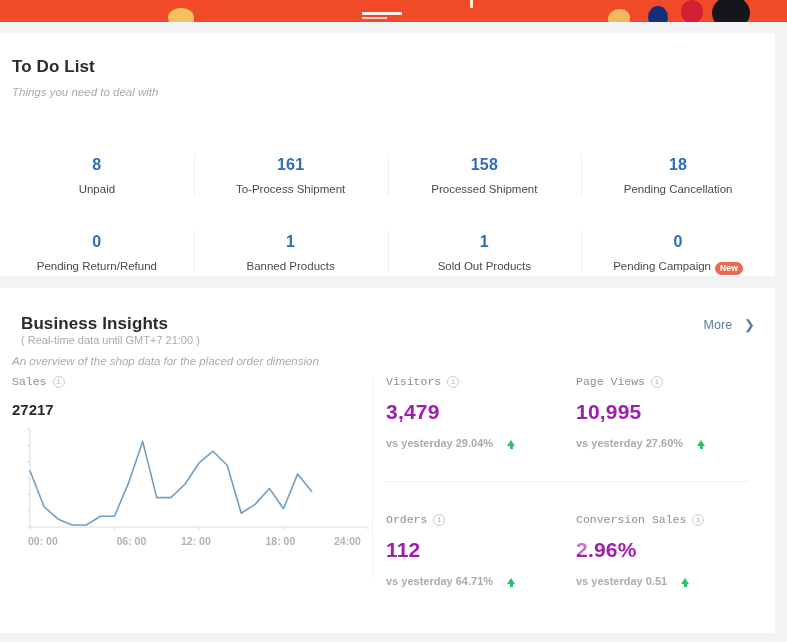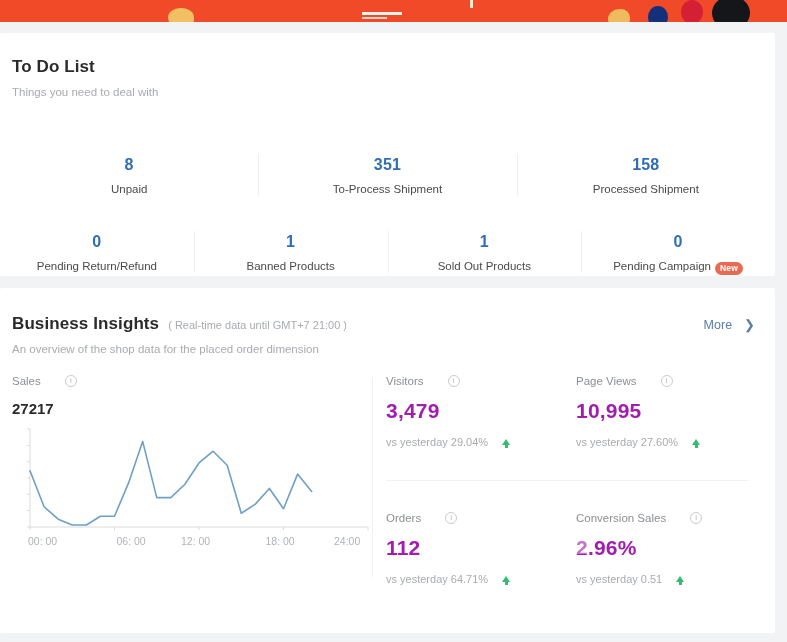--- a/index.html
+++ b/index.html
@@ -34,21 +34,21 @@
     position: absolute; left: 0; background: #ffffff;
     border-radius: 2px;
   }
   #todo-card { top: 33px; width: 775px; height: 243px; }
   #insights-card { top: 288px; width: 775px; height: 345px; }
 
   .card-title {
     font-size: 17px; font-weight: bold; color: #2b2b2b;
     letter-spacing: .1px;
   }
-  .card-sub { font-size: 11.5px; color: #a9abb0; margin-top: 9px; }
+  .card-sub { font-size: 11.5px; color: #a9abb0; margin-top: 9px; font-style: italic; }
 
   
   .todo-head { padding: 24px 0 0 12px; }
   .todo-grid {
     position: absolute; left: 0; top: 118px;
     width: 775px;
   }
   .todo-row { display: flex; width: 775px; }
   .todo-row.row2 { margin-top: 25px; }
   .todo-cell {
@@ -70,65 +70,65 @@
   .new-badge {
     display: inline-block; vertical-align: -1px; margin-left: 4px;
     background: #e86a52; color: #fff;
     font-size: 8.5px; font-weight: bold;
     padding: 1px 5px 2px 5px; border-radius: 7px;
     letter-spacing: .2px;
   }
 
   
   .bi-head { padding: 26px 0 0 12px; position: relative; }
-  .bi-title-row { display: flex; align-items: baseline; }
+  .bi-title-row { display: flex; align-items: baseline; flex-direction: column; }
   .bi-note { font-size: 11px; color: #a9abb0; margin-left: 9px; }
   .more-link {
     position: absolute; right: 20px; top: 29px;
     font-size: 12.5px; color: #5b7ba3; cursor: pointer;
     display: flex; align-items: center; gap: 12px;
   }
   .chev { font-size: 13px; color: #5b7ba3; }
 
   .bi-body { position: absolute; top: 87px; left: 0; width: 775px; height: 255px; }
 
   
   .sales-pane { position: absolute; left: 12px; top: 0; width: 358px; }
   .metric-label {
-    font-size: 11.5px; color: #8c8f94; display: flex; align-items: center; gap: 24px;
+    font-size: 11.5px; color: #8c8f94; display: flex; align-items: center; gap: 6px; font-family: Liberation Mono, monospace;
   }
   .info-icon {
     display: inline-flex; align-items: center; justify-content: center;
     width: 12px; height: 12px; border: 1px solid #c9ccd1; border-radius: 50%;
     font-size: 8px; color: #b3b6bb; line-height: 1; font-style: normal;
   }
   .sales-value { font-size: 15px; font-weight: bold; color: #2b2b2b; margin-top: 13px; }
 
   .chart-wrap { position: absolute; left: 0; top: 48px; width: 360px; height: 135px; }
   .chart-svg { display: block; }
   .x-labels {
     position: absolute; left: 0; top: 112px; width: 360px;
     font-size: 10.5px; color: #b0b3b8;
   }
-  .x-labels span { position: absolute; }
+  .x-labels span { position: absolute; font-weight: bold; }
 
   
   .v-sep { position: absolute; left: 372px; top: 2px; width: 1px; height: 200px; background: #f0f1f3; }
 
   
   .metrics { position: absolute; left: 386px; top: 0; width: 380px; }
   .m-row { display: flex; position: relative; }
   .m-row.r2 { margin-top: 32px; padding-top: 32px; }
   .m-row.r2::before {
     content: ""; position: absolute; left: 0; top: 0;
     width: 362px; height: 1px; background: #f0f1f3;
   }
   .m-cell { width: 190px; }
   .m-value { font-size: 21px; font-weight: bold; color: #a21caf; margin-top: 12px; letter-spacing: .2px; }
-  .m-delta { font-size: 11px; color: #a9abb0; margin-top: 13px; display: flex; align-items: center; gap: 14px; }
+  .m-delta { font-size: 11px; color: #a9abb0; margin-top: 13px; display: flex; align-items: center; gap: 14px; font-weight: bold; }
   .arrow-up {
     width: 0; height: 0; position: relative; display: inline-block;
     border-left: 4px solid transparent; border-right: 4px solid transparent;
     border-bottom: 6px solid #2fbf71;
   }
   .arrow-up::after {
     content: ""; position: absolute; left: -1.5px; top: 6px;
     width: 3px; height: 3px; background: #2fbf71;
   }
 
@@ -169,26 +169,30 @@
       <div class="card-sub">Things you need to deal with</div>
     </div>
 
     <div class="todo-grid">
       <div class="todo-row row1">
         <div class="todo-cell">
           <div class="todo-num">8</div>
           <div class="todo-label">Unpaid</div>
         </div>
         <div class="todo-cell">
-          <div class="todo-num">351</div>
+          <div class="todo-num">161</div>
           <div class="todo-label">To-Process Shipment</div>
         </div>
         <div class="todo-cell">
           <div class="todo-num">158</div>
           <div class="todo-label">Processed Shipment</div>
+        </div>
+        <div class="todo-cell">
+          <div class="todo-num">18</div>
+          <div class="todo-label">Pending Cancellation</div>
         </div>
       </div>
 
       <div class="todo-row row2">
         <div class="todo-cell">
           <div class="todo-num">0</div>
           <div class="todo-label">Pending Return/Refund</div>
         </div>
         <div class="todo-cell">
           <div class="todo-num">1</div>

